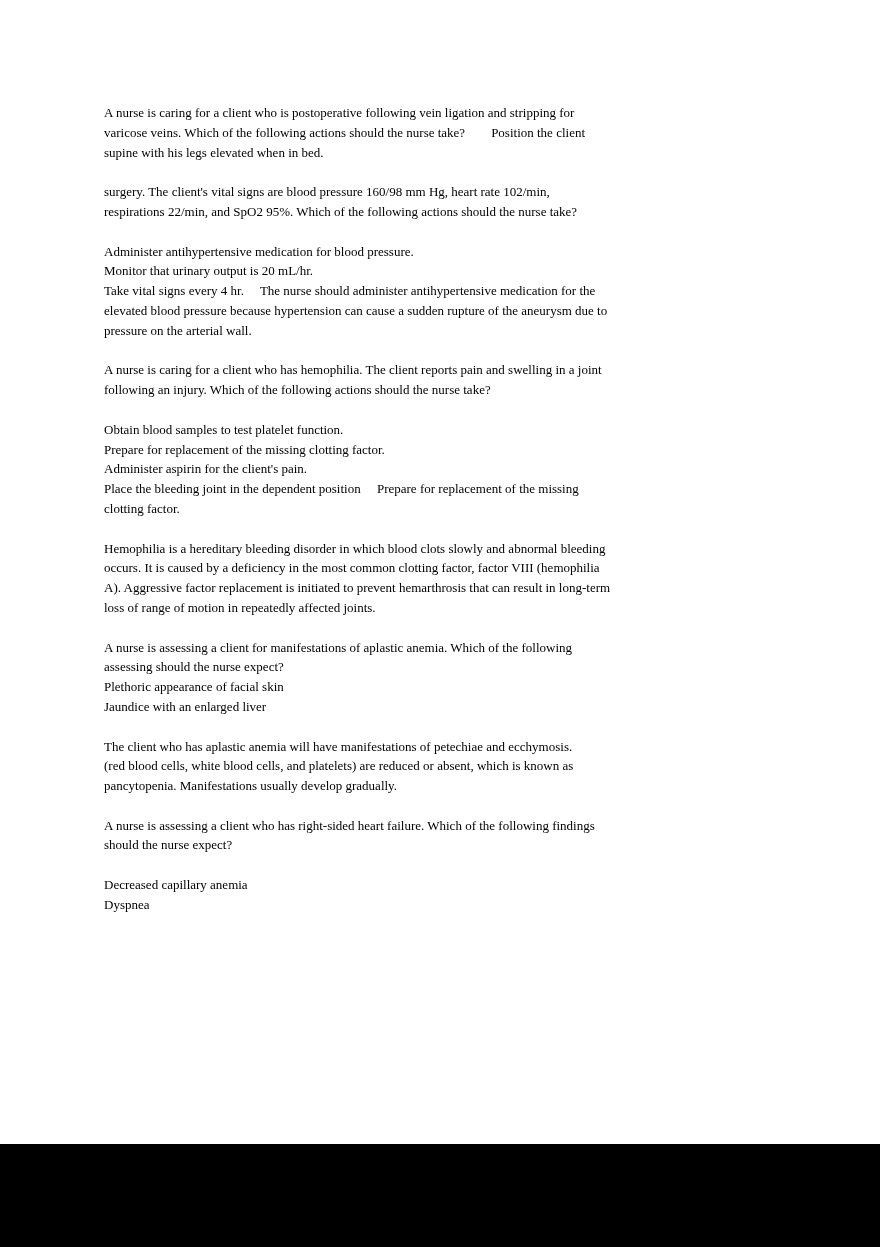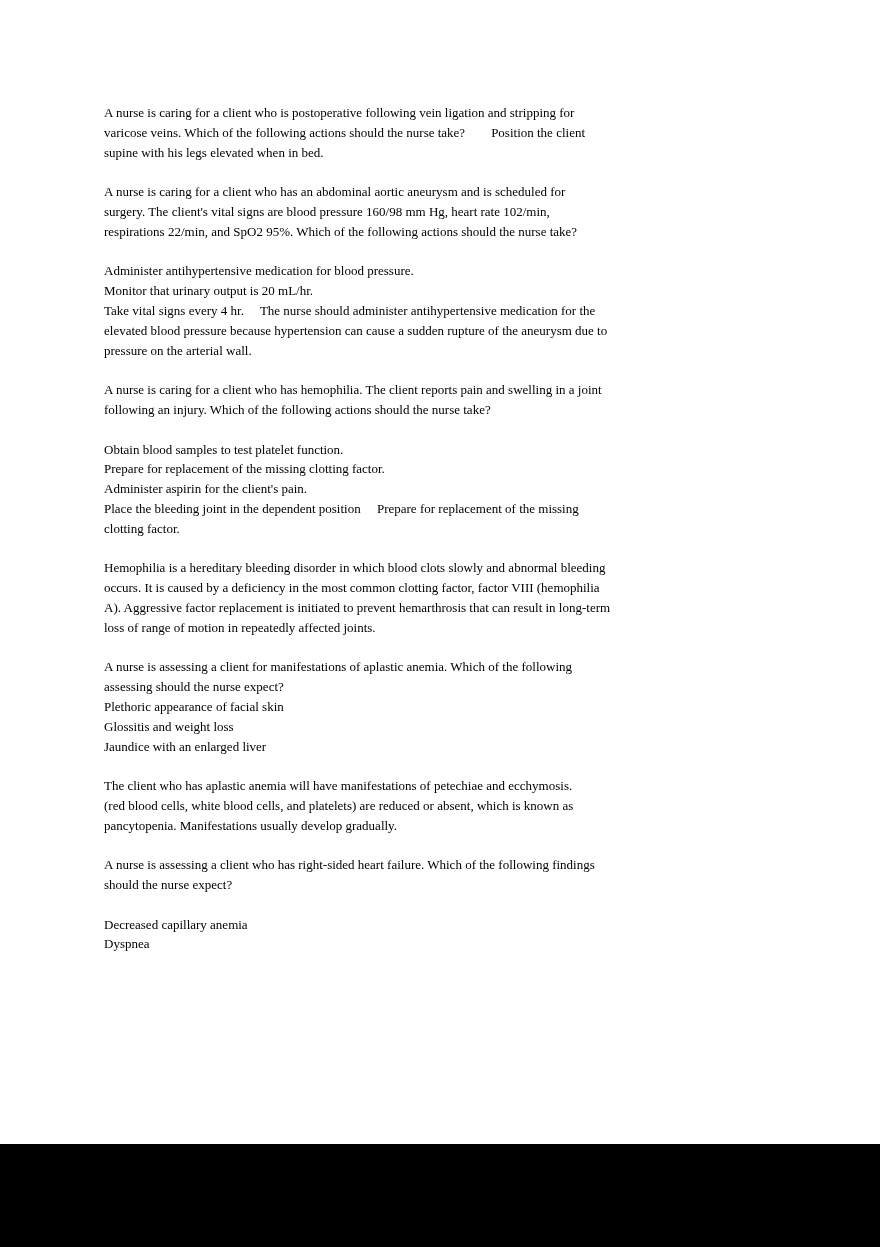--- a/index.html
+++ b/index.html
@@ -56,21 +56,20 @@
   <div class="content">
 
     <div>
       <span class="line">A nurse is caring for a client who is postoperative following vein ligation and stripping for</span>
       <span class="line">varicose veins. Which of the following actions should the nurse take?        Position the client</span>
       <span class="line">supine with his legs elevated when in bed.</span>
     </div>
     <span class="blank"></span>
 
     <div>
-      <span class="line">A nurse is caring for a client who has an abdominal aortic aneurysm and is scheduled for</span>
       <span class="line">surgery. The client's vital signs are blood pressure 160/98 mm Hg, heart rate 102/min,</span>
       <span class="line">respirations 22/min, and SpO2 95%. Which of the following actions should the nurse take?</span>
     </div>
     <span class="blank"></span>
 
     <div>
       <span class="line">Administer antihypertensive medication for blood pressure.</span>
       <span class="line">Monitor that urinary output is 20 mL/hr.</span>
       <span class="line">Take vital signs every 4 hr.     The nurse should administer antihypertensive medication for the</span>
       <span class="line">elevated blood pressure because hypertension can cause a sudden rupture of the aneurysm due to</span>
@@ -98,21 +97,20 @@
       <span class="line">occurs. It is caused by a deficiency in the most common clotting factor, factor VIII (hemophilia</span>
       <span class="line">A). Aggressive factor replacement is initiated to prevent hemarthrosis that can result in long-term</span>
       <span class="line">loss of range of motion in repeatedly affected joints.</span>
     </div>
     <span class="blank"></span>
 
     <div>
       <span class="line">A nurse is assessing a client for manifestations of aplastic anemia. Which of the following</span>
       <span class="line">assessing should the nurse expect?</span>
       <span class="line">Plethoric appearance of facial skin</span>
-      <span class="line">Glossitis and weight loss</span>
       <span class="line">Jaundice with an enlarged liver</span>
     </div>
     <span class="blank"></span>
 
     <div>
       <span class="line">The client who has aplastic anemia will have manifestations of petechiae and ecchymosis.</span>
       <span class="line">(red blood cells, white blood cells, and platelets) are reduced or absent, which is known as</span>
       <span class="line">pancytopenia. Manifestations usually develop gradually.</span>
     </div>
     <span class="blank"></span>

